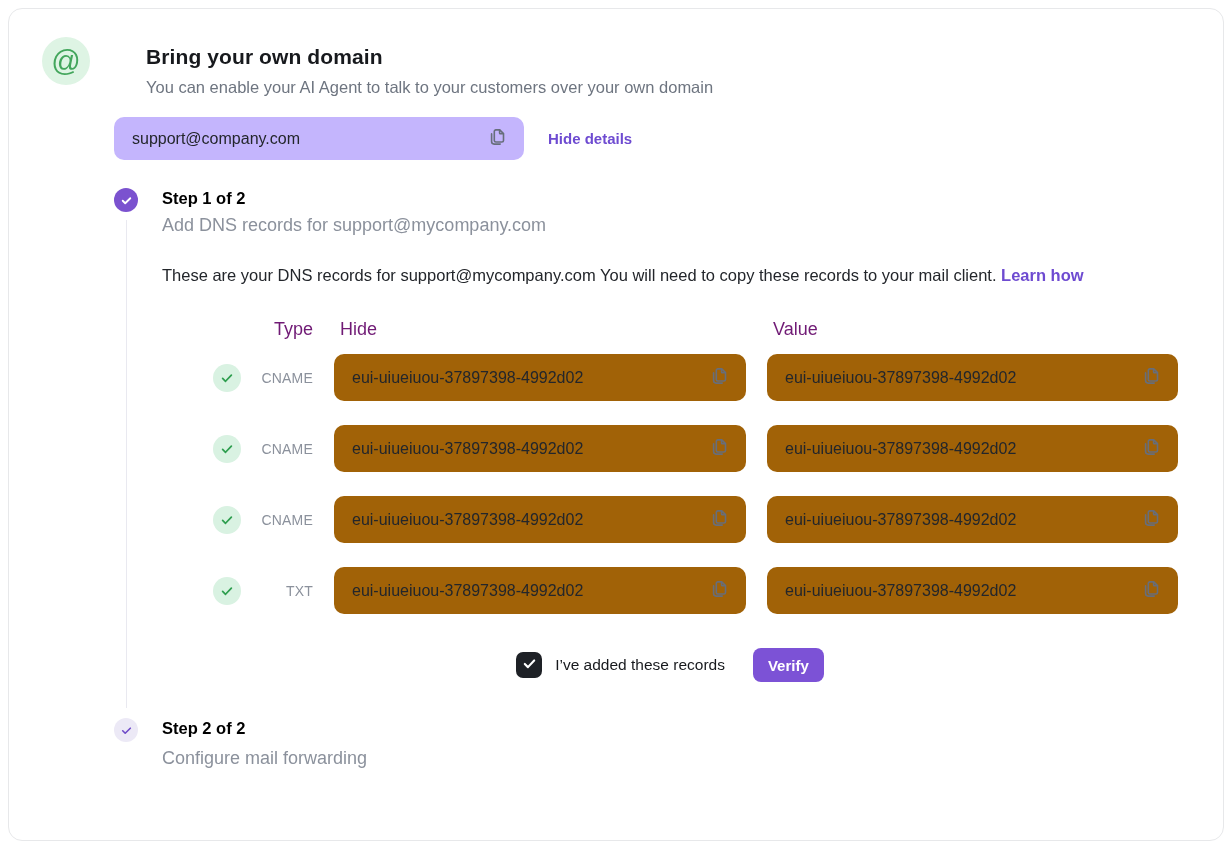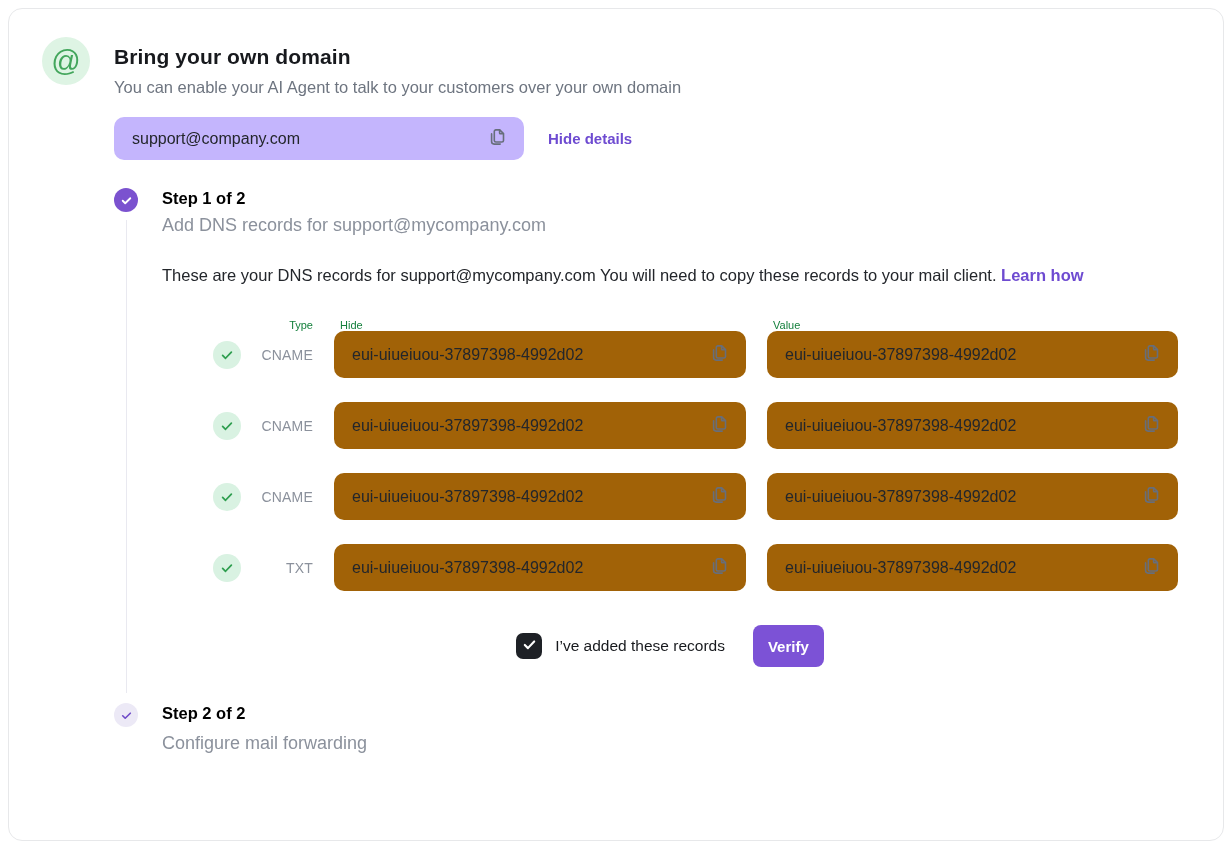--- a/index.html
+++ b/index.html
@@ -12,21 +12,21 @@
   }
 
   
   .header-row { position: relative; padding: 28px 40px 0 33px; }
   .at-icon {
     position: absolute; left: 33px; top: 28px; width: 48px; height: 48px;
     border-radius: 50%; background: #def4e4; color: #43a65c;
     display: flex; align-items: center; justify-content: center;
     font-size: 29px; font-weight: 500;
   }
-  .header-text { margin-left: 72px; padding-top: 8px; }
+  .header-text { margin-left: 104px; padding-top: 8px; }
   .page-title { font-size: 21px; font-weight: 700; color: #17191d; letter-spacing: .1px; }
   .page-subtitle { margin-top: 9px; font-size: 16.5px; color: #6e7580; }
 
   
   .email-row { margin: 20px 0 0 105px; display: flex; align-items: center; gap: 24px; }
   .email-box {
     width: 410px; height: 43px; background: #c4b5fd; border-radius: 10px;
     display: flex; align-items: center; justify-content: space-between;
     padding: 0 14px 0 18px; font-size: 16px; color: #23262b;
   }
@@ -50,21 +50,21 @@
   .step-block { position: relative; }
   .step-content { margin-left: 48px; width: 1016px; }
   .step-title { font-size: 16.5px; font-weight: 700; color: #000000; line-height: 20px; }
   .step-sub { margin-top: 7px; font-size: 18px; color: #8b919c; line-height: 20px; }
 
   .dns-paragraph { margin-top: 26px; max-width: 945px; font-size: 16.5px; line-height: 28px; color: #23262b; }
 
   
   .dns-table { margin-top: 30px; }
   .dns-grid { display: grid; grid-template-columns: 151px 412px 411px; column-gap: 21px; align-items: center; }
-  .dns-head { font-size: 11px; color: #15803d; }
+  .dns-head { margin-bottom: 14px; font-size: 18px; color: #701a75; }
   .dns-head .h-type { text-align: right; }
   .dns-head .h-host, .dns-head .h-value { padding-left: 6px; }
   .dns-row { margin-bottom: 24px; }
   .type-cell { display: flex; align-items: center; justify-content: flex-end; gap: 14px; }
   .verified-badge {
     width: 28px; height: 28px; border-radius: 50%; background: #d9f2e2;
     display: flex; align-items: center; justify-content: center; flex: 0 0 28px;
     margin-right: auto; margin-left: 51px;
   }
   .verified-badge svg { width: 14px; height: 14px; }
@@ -78,21 +78,21 @@
 
   
   .confirm-row { margin-top: 34px; display: flex; align-items: center; justify-content: center; }
   .checkbox {
     width: 26px; height: 26px; border-radius: 7px; background: #1e2126; border: none;
     display: flex; align-items: center; justify-content: center; cursor: pointer; padding: 0;
   }
   .checkbox svg { width: 15px; height: 15px; }
   .checkbox-label { margin-left: 13px; font-size: 15.5px; color: #17191d; }
   .verify-btn {
-    margin-left: 28px; height: 42px; padding: 0 15px; border: none; border-radius: 8px;
+    margin-left: 28px; height: 34px; padding: 0 15px; border: none; border-radius: 8px;
     background: #7c52d6; color: #ffffff; font-size: 15px; font-weight: 700;
     font-family: inherit; cursor: pointer;
   }
 
   .step2-block { margin-top: 36px; }
 </style>
 </head>
 <body>
 
 <div class="card">

